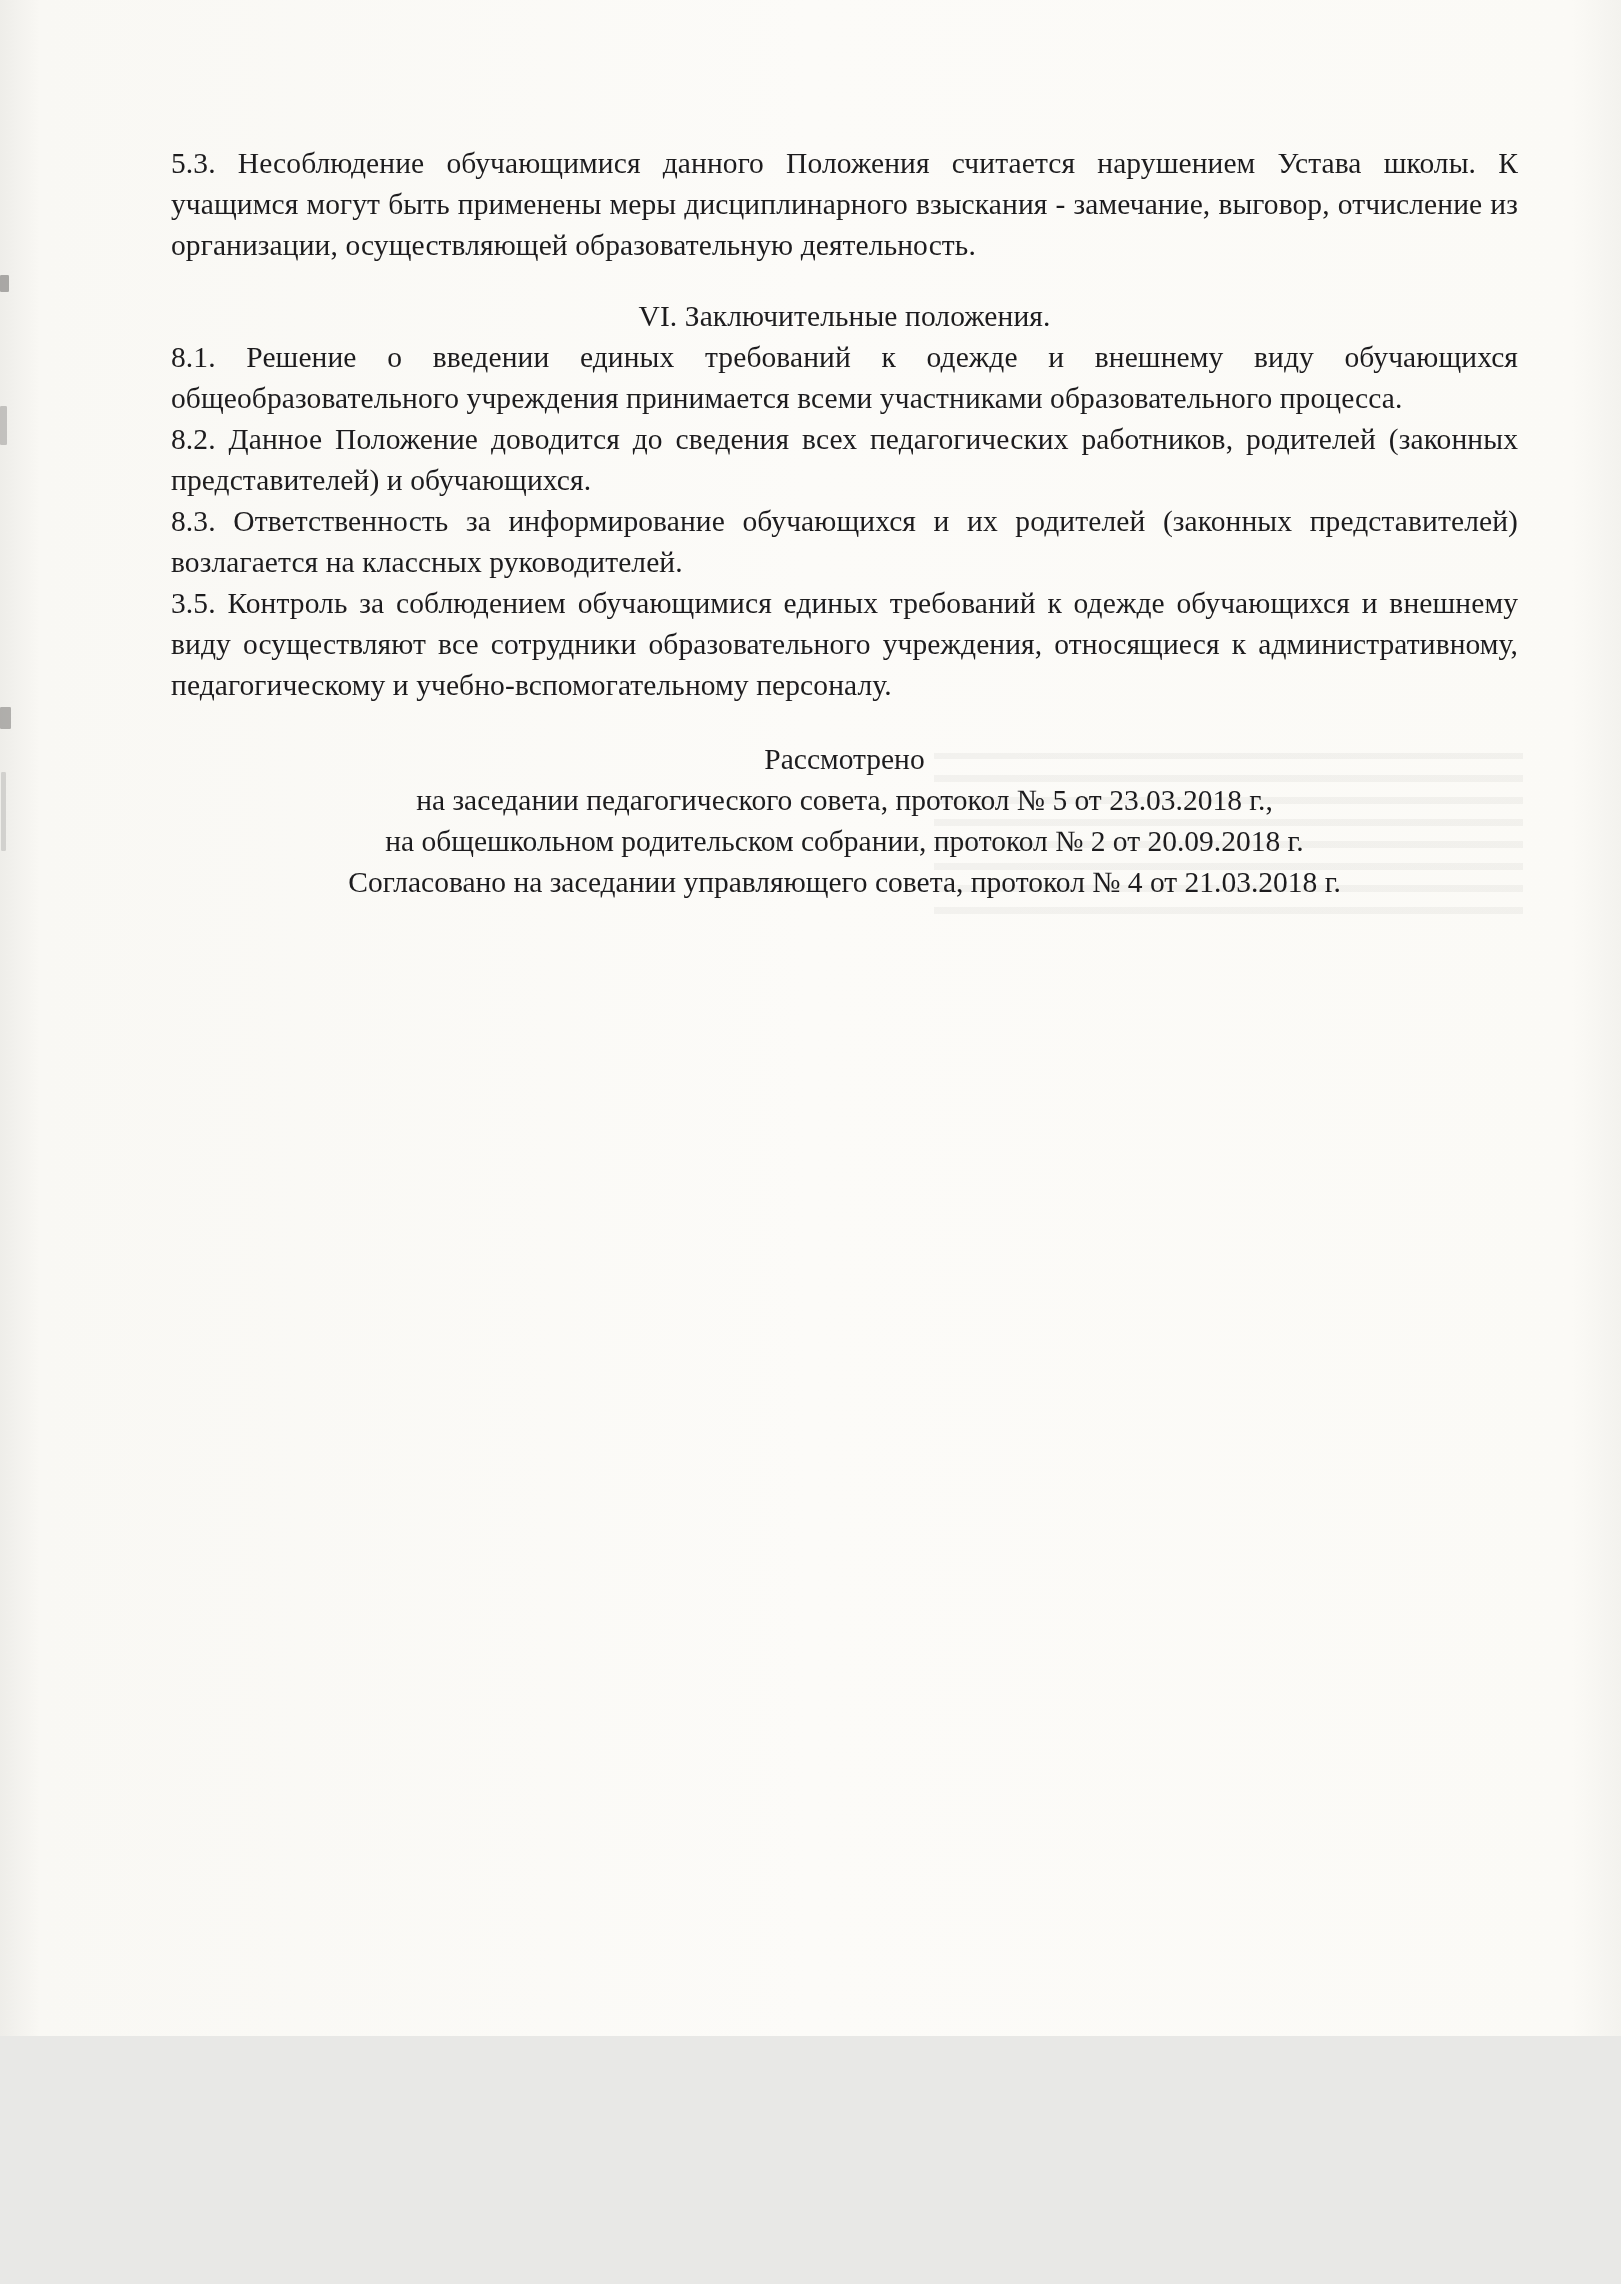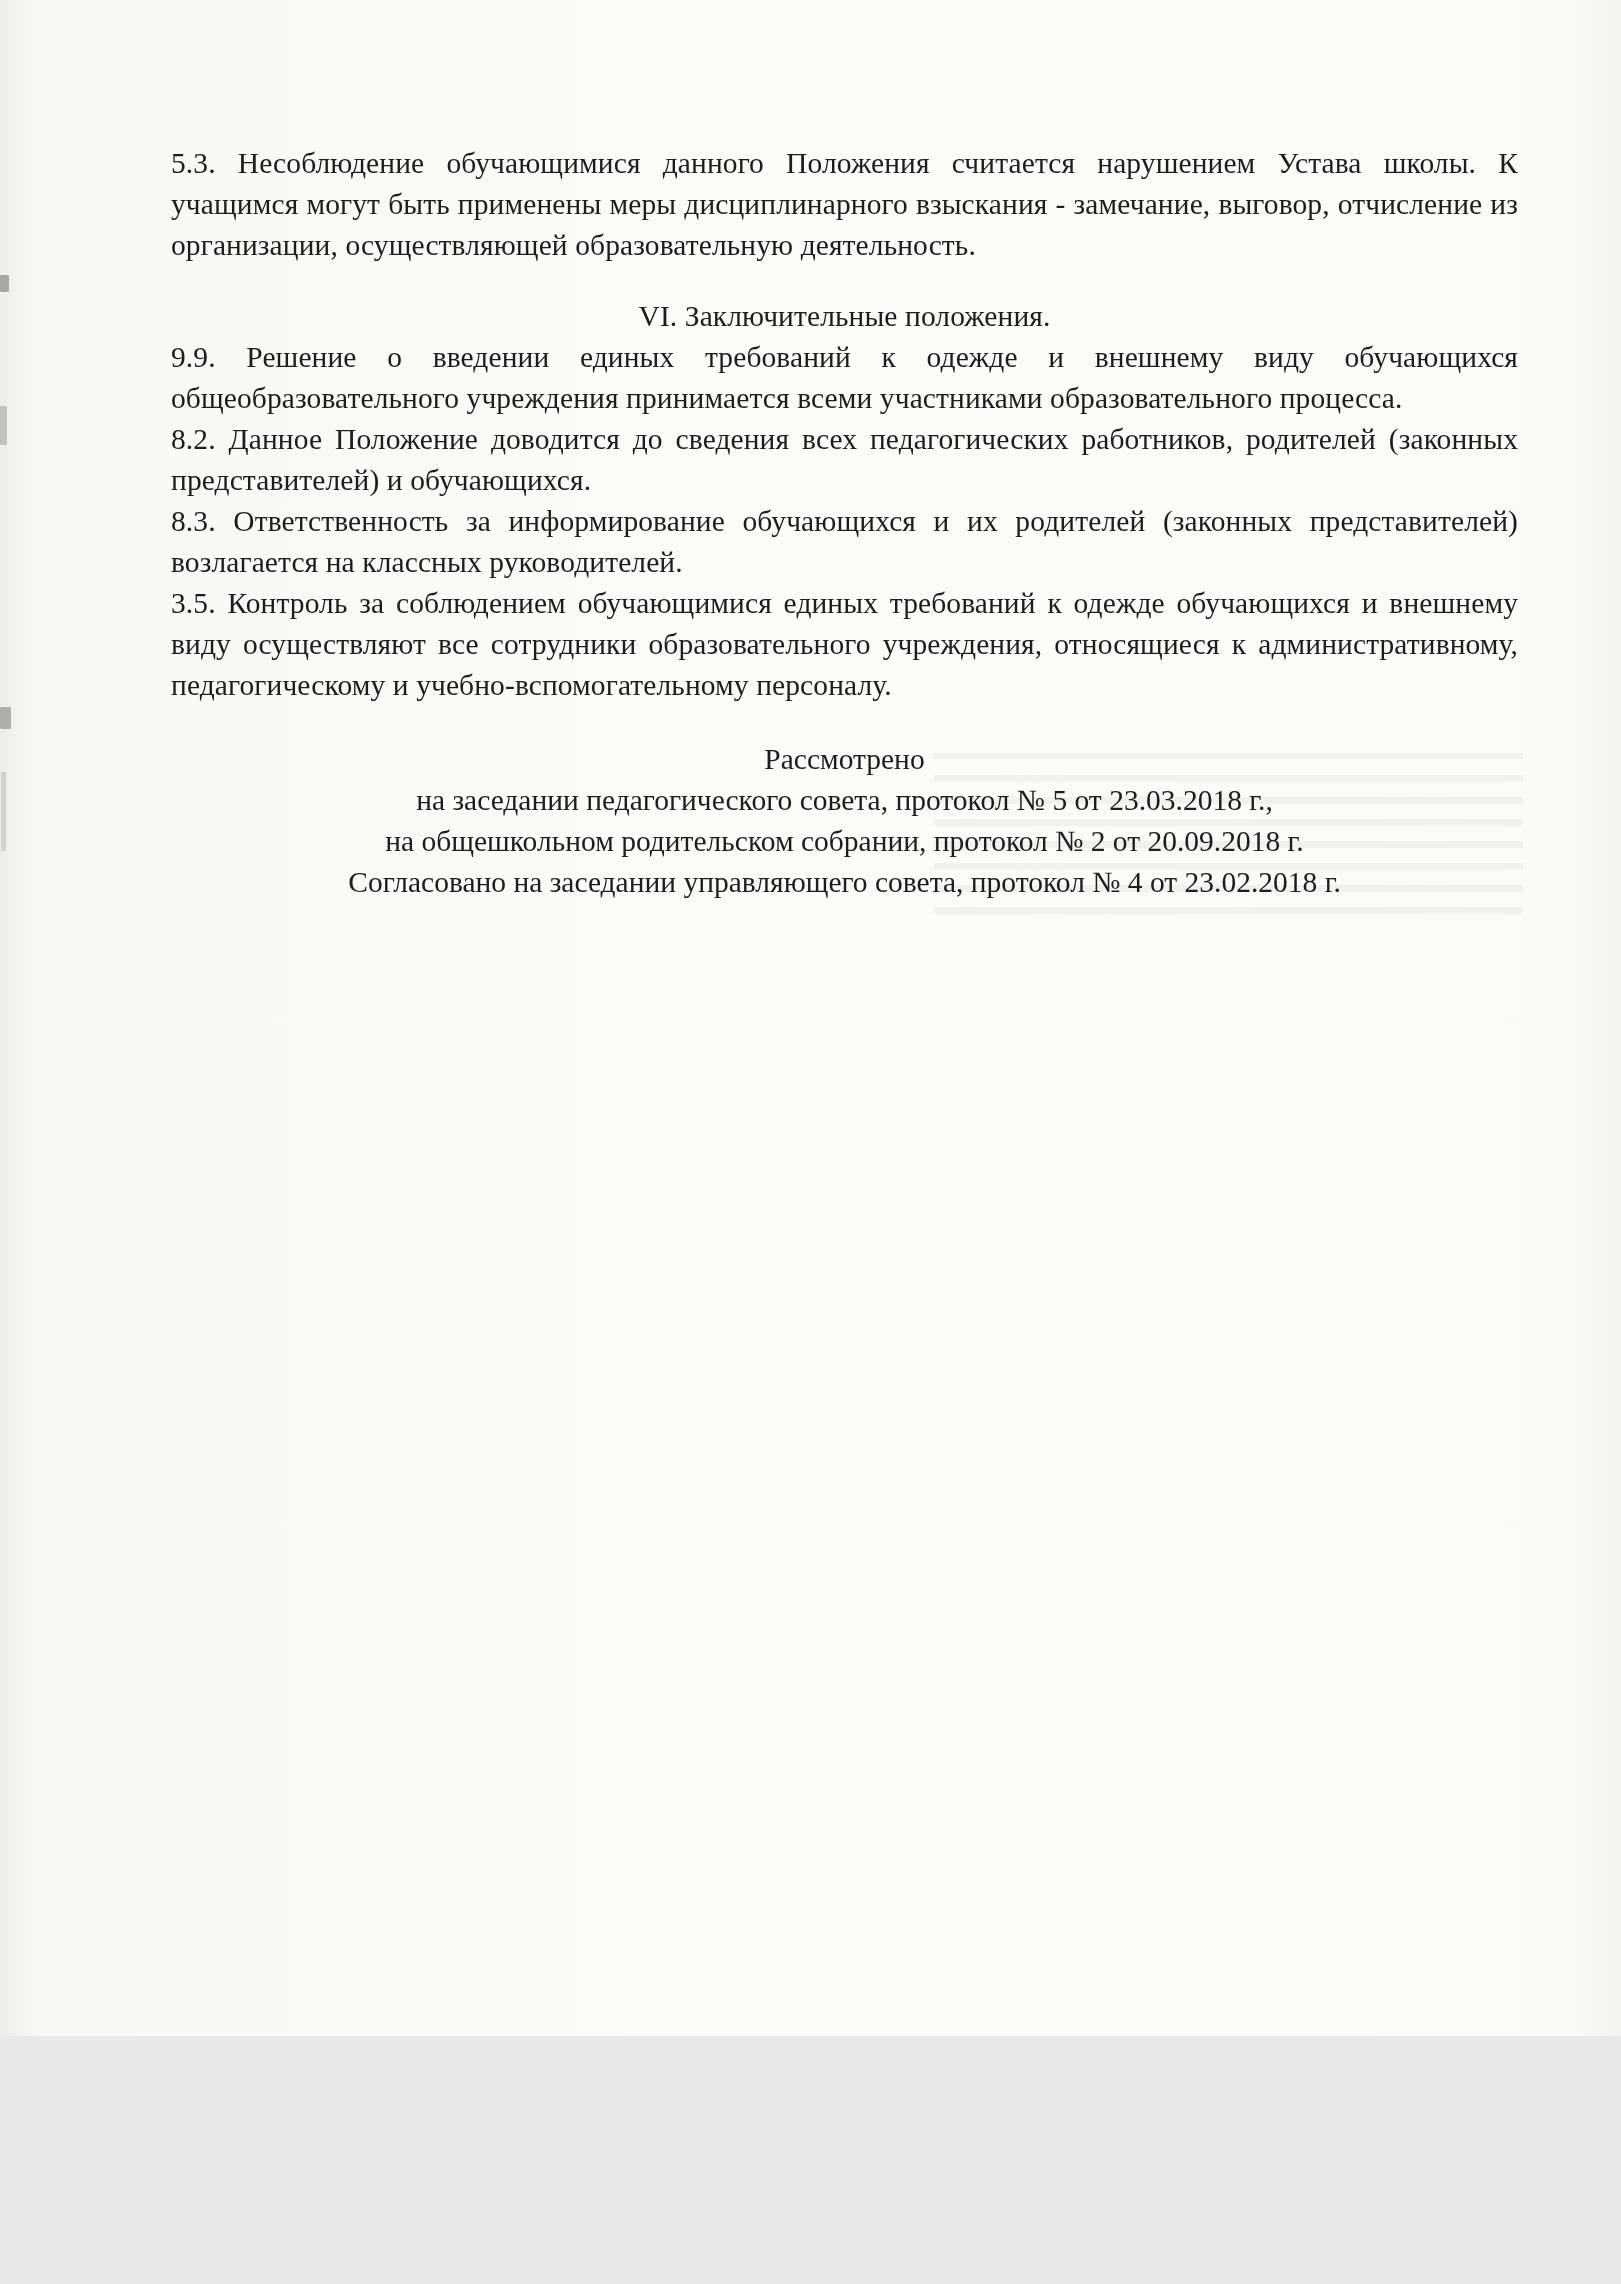--- a/index.html
+++ b/index.html
@@ -80,31 +80,31 @@
   <div class="artifact a3"></div>
   <div class="artifact a4"></div>
   <div class="ghost"></div>
 
   <div class="content">
 
     <p>5.3. Несоблюдение обучающимися данного Положения считается нарушением Устава школы. К учащимся могут быть применены меры дисциплинарного взыскания - замечание, выговор, отчисление из организации, осуществляющей образовательную деятельность.</p>
 
     <p class="section-heading">VI. Заключительные положения.</p>
 
-    <p>9.9. Решение о введении единых требований к одежде и внешнему виду обучающихся общеобразовательного учреждения принимается всеми участниками образовательного процесса.</p>
+    <p>8.1. Решение о введении единых требований к одежде и внешнему виду обучающихся общеобразовательного учреждения принимается всеми участниками образовательного процесса.</p>
 
     <p>8.2. Данное Положение доводится до сведения всех педагогических работников, родителей (законных представителей) и обучающихся.</p>
 
     <p>8.3. Ответственность за информирование обучающихся и их родителей (законных представителей) возлагается на классных руководителей.</p>
 
 
     <p>3.5. Контроль за соблюдением обучающимися единых требований к одежде обучающихся и внешнему виду осуществляют все сотрудники образовательного учреждения, относящиеся к административному, педагогическому и учебно-вспомогательному персоналу.</p>
 
     <div class="review-block">
       <div class="review-line">Рассмотрено</div>
       <div class="review-line">на заседании педагогического совета, протокол № 5 от 23.03.2018 г.,</div>
       <div class="review-line">на общешкольном родительском собрании, протокол № 2 от 20.09.2018 г.</div>
-      <div class="review-line">Согласовано на заседании управляющего совета, протокол № 4 от 23.02.2018 г.</div>
+      <div class="review-line">Согласовано на заседании управляющего совета, протокол № 4 от 21.03.2018 г.</div>
     </div>
 
   </div>
 </div>
 
 
 </body></html>

